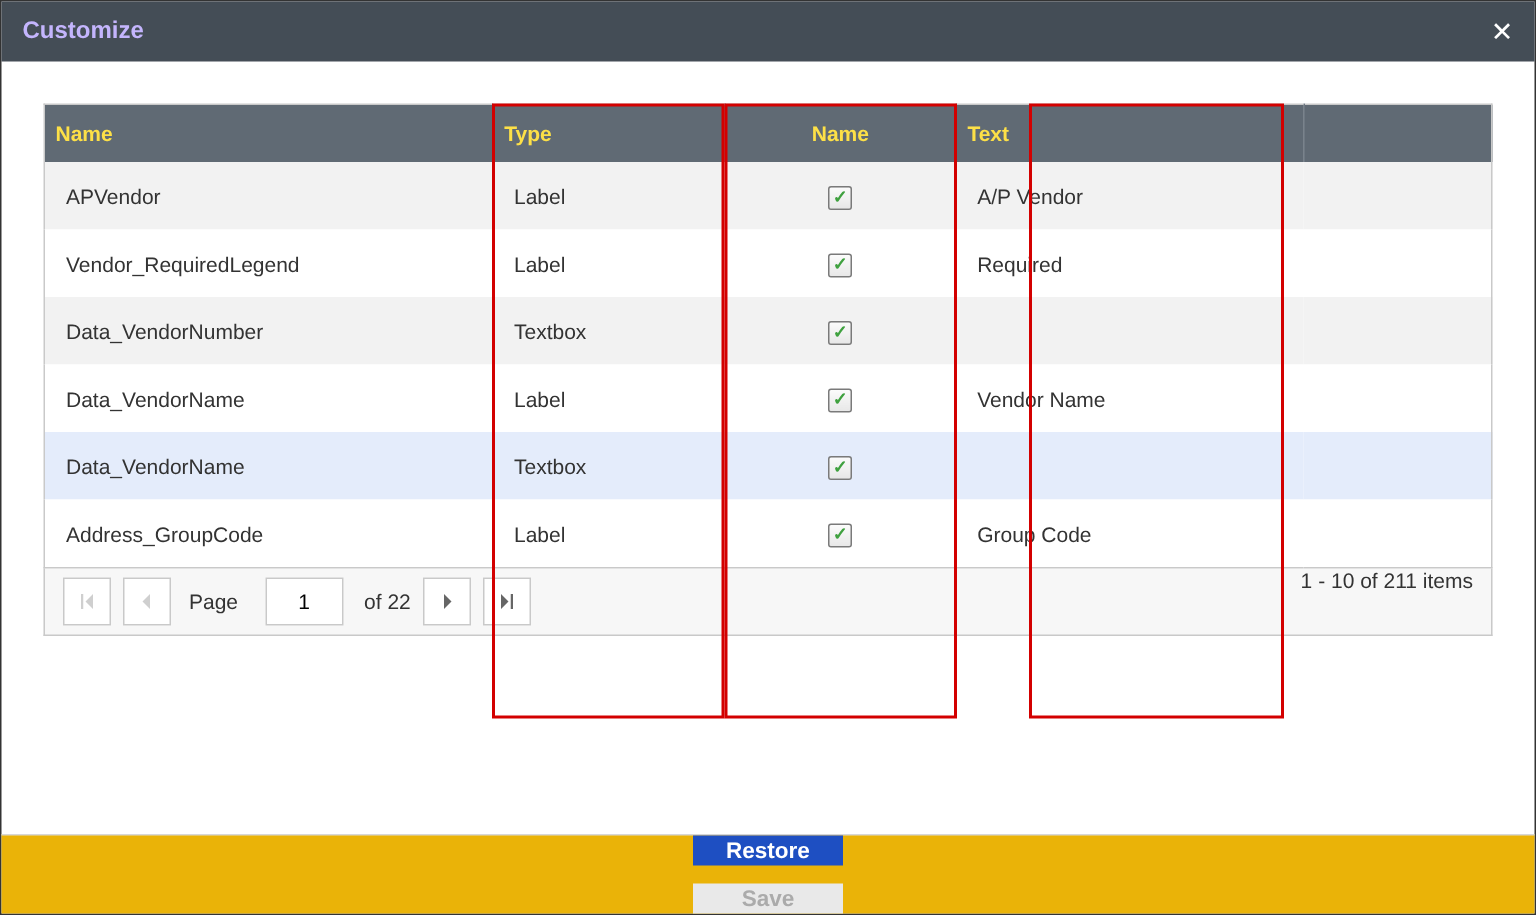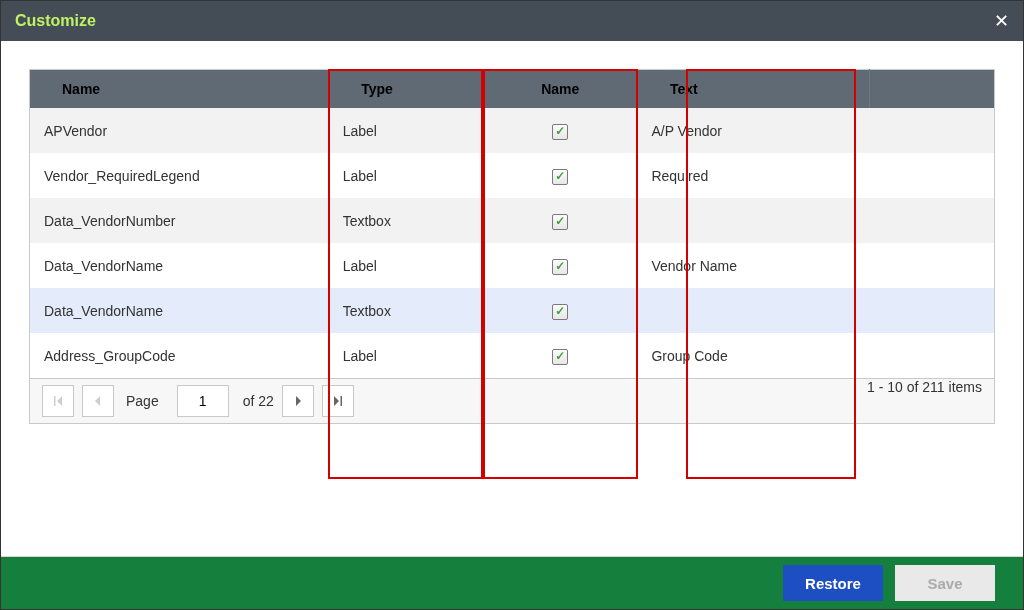--- a/index.html
+++ b/index.html
@@ -1,23 +1,23 @@
 <!DOCTYPE html>
 <html><head>
 <meta charset="utf-8">
 <style>
   html,body{margin:0;padding:0;font-family:Arial,Helvetica,sans-serif;background:#fff;}
   .frame{width:1024px;height:610px;border:1px solid #333;box-sizing:border-box;position:relative;background:#fff;}
   .titlebar{height:40px;background:#444d56;display:flex;align-items:center;justify-content:space-between;padding:0 14px;}
-  .titlebar .title{color:#bef264;font-weight:bold;font-size:16px;}
+  .titlebar .title{color:#c4b5fd;font-weight:bold;font-size:16px;}
   .titlebar .close{color:#fff;font-size:18px;cursor:pointer;font-family:sans-serif;}
   .content{padding:28px 28px 0 28px;}
   .tablewrap{position:relative;}
   .grid{width:100%;border-collapse:collapse;border:1px solid #c9c9c9;font-size:14px;}
-  .grid thead th{background:#606a74;color:#000000;text-align:left;font-weight:bold;height:38px;padding:0 32px;border-right:1px solid #6e7882;}
+  .grid thead th{background:#606a74;color:#fde047;text-align:left;font-weight:bold;height:38px;padding:0 7px;border-right:1px solid #6e7882;}
   .grid thead th:last-child{border-right:none;}
   .grid tbody td{height:37px;padding:4px 14px;color:#333;}
   .grid tbody tr:nth-child(odd){background:#f2f2f2;}
   .grid tbody tr:nth-child(even){background:#ffffff;}
   .grid tbody tr.selected{background:#e4ecfb !important;}
   .col-name{width:31%;}
   .col-type{width:16%;}
   .col-show{width:16%;text-align:center !important;}
   .col-text{width:24%;}
   .col-extra{width:13%;}
@@ -29,21 +29,21 @@
   .hl-show{left:454px;top:0;width:155px;}
   .hl-text{left:657px;top:0;width:170px;}
   
   .pagerbar{border:1px solid #c9c9c9;border-top:none;background:#f7f7f7;height:44px;display:flex;padding:0 12px;font-size:14px;color:#333;justify-content:space-between;}
   .pager-left{display:flex;align-items:center;gap:8px;}
   .pbtn{width:30px;height:30px;border:1px solid #c9c9c9;background:#fff;display:flex;align-items:center;justify-content:center;cursor:pointer;color:#666;}
   .pbtn.disabled{color:#cfcfcf;cursor:default;}
   .pbtn svg{width:10px;height:10px;fill:currentColor;}
   .page-input{width:46px;height:28px;border:1px solid #c9c9c9;text-align:center;font-size:14px;margin:0 6px;}
   .page-label{margin-left:4px;margin-right:4px;}
-  .footer{position:absolute;bottom:0;left:0;right:0;height:52px;border-top:1px solid #d7d7d7;background:#15803d;display:flex;align-items:center;justify-content:flex-end;padding:0 28px;gap:12px;}
+  .footer{position:absolute;bottom:0;left:0;right:0;height:52px;border-top:1px solid #d7d7d7;background:#eab308;display:flex;align-items:center;justify-content:center;padding:0 28px;gap:12px;flex-direction:column;}
   .btn{min-width:100px;height:36px;font-size:15px;border:none;cursor:pointer;font-family:inherit;}
   .btn-restore{background:#1e4fc2;color:#fff;font-weight:bold;}
   .btn-save{background:#e9e9e9;color:#ababab;font-weight:bold;cursor:default;}
 </style>
 </head>
 <body>
 
 <div class="frame">
 
   <div class="titlebar">

